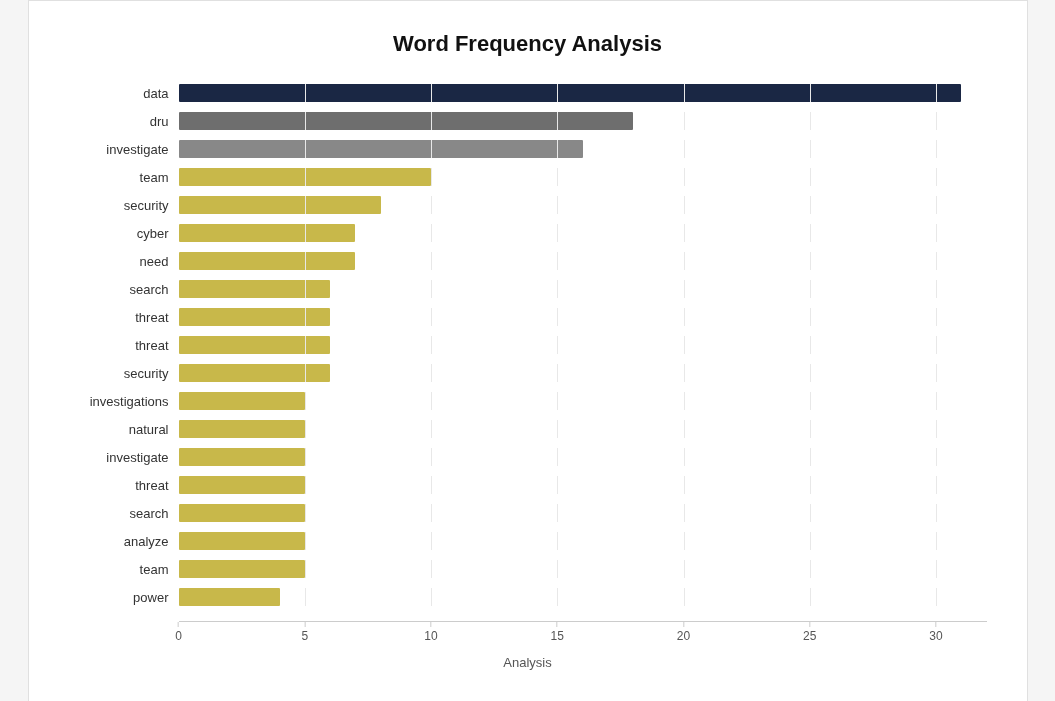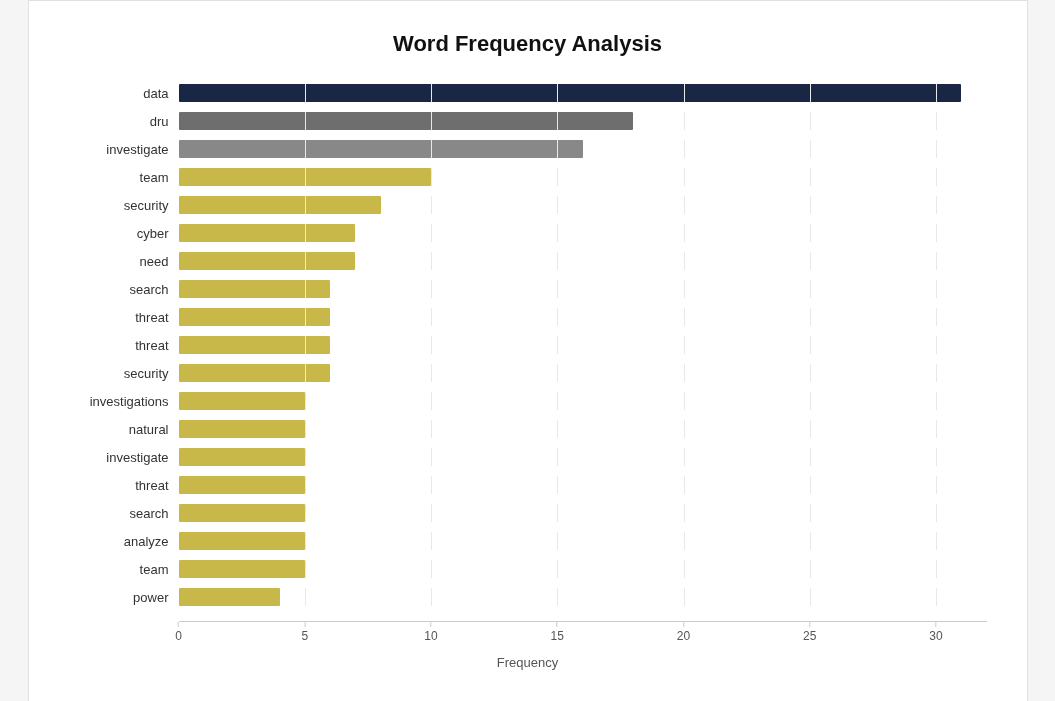--- a/index.html
+++ b/index.html
@@ -362,14 +362,14 @@
         <div class="x-tick" style="left: 78.125%;">
           <div class="x-tick-line"></div>
           <div class="x-tick-label">25</div>
         </div>
         <div class="x-tick" style="left: 93.75%;">
           <div class="x-tick-line"></div>
           <div class="x-tick-label">30</div>
         </div>
       </div>
   </div>
-  <div class="x-axis-label">Frequency</div>
+  <div class="x-axis-label">Analysis</div>
 </div>
 
 </body></html>

